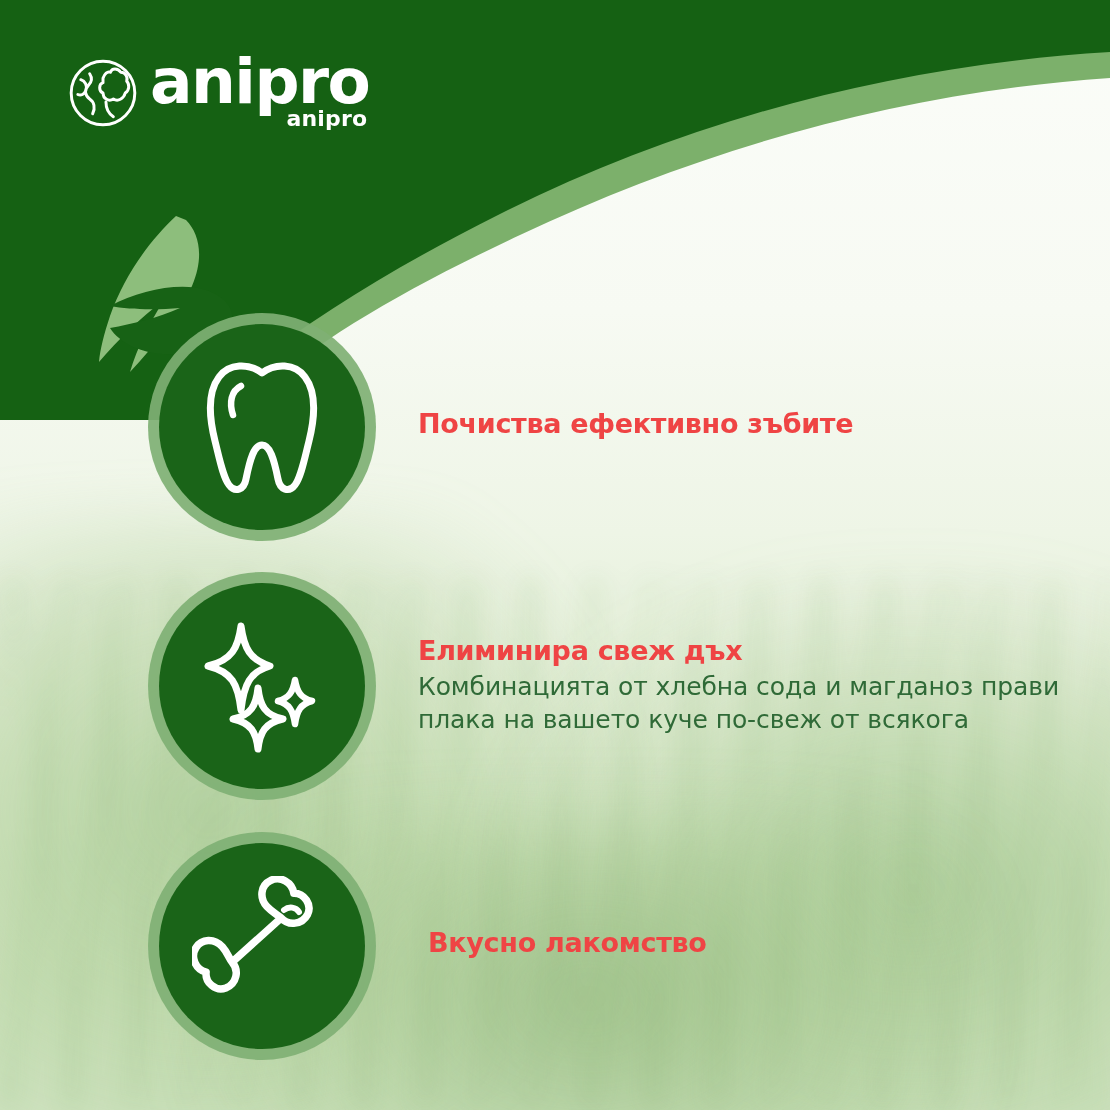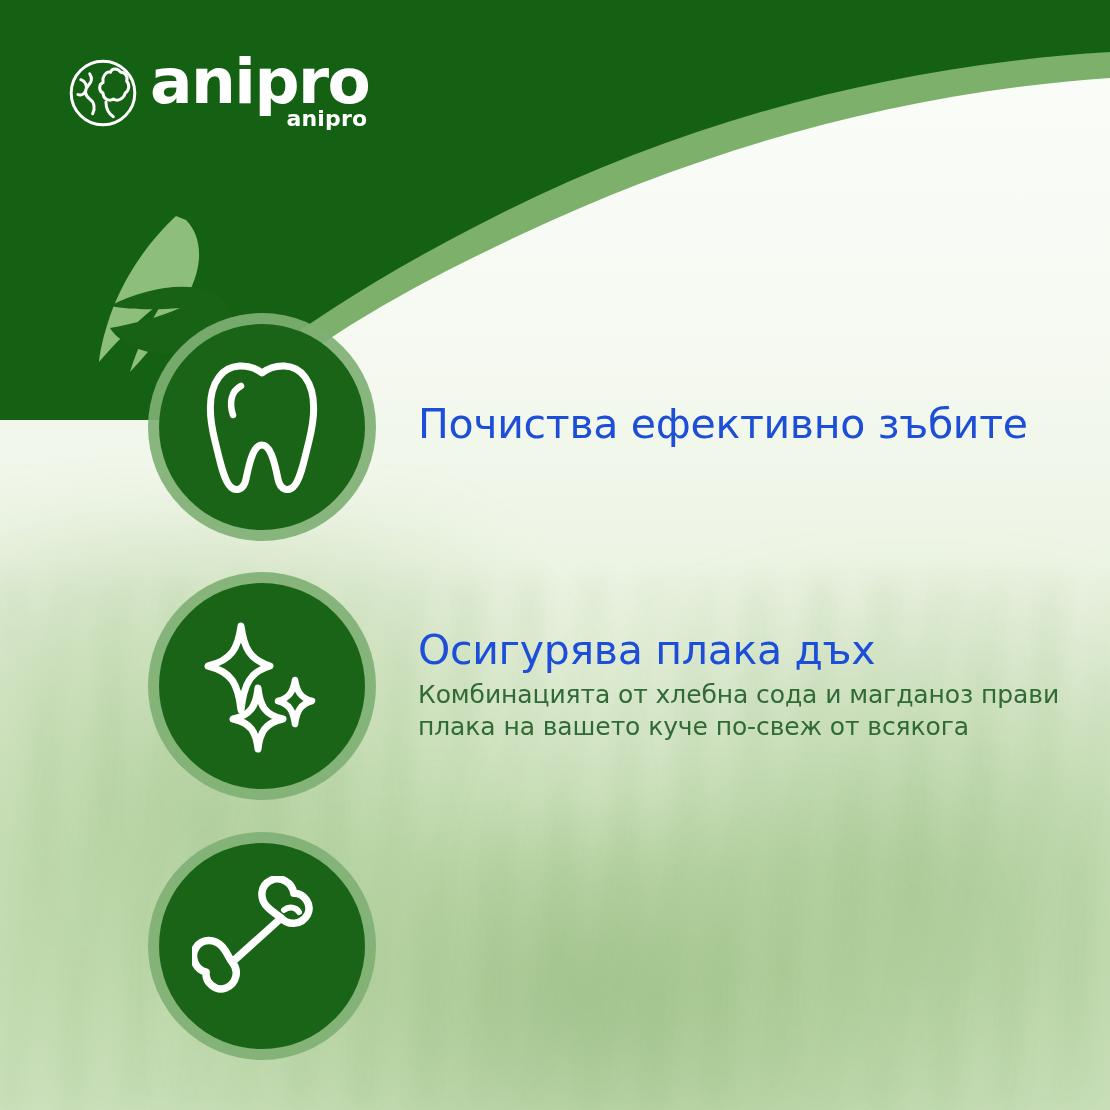--- a/index.html
+++ b/index.html
@@ -169,24 +169,24 @@
     display: flex;
     align-items: center;
     justify-content: center;
   }
   .badge-disc svg { display: block; }
 
   .ftext { max-width: 700px; }
   .ftext h2 {
     margin: 0 0 6px 0;
     font-family: "DejaVu Sans", sans-serif;
-    font-weight: 400;
-    font-size: 41px;
+    font-weight: 700;
+    font-size: 27px;
     line-height: 1.08;
-    color: #1d4ed8;
+    color: #ef4444;
     letter-spacing: -.3px;
   }
   .ftext p {
     margin: 0;
     font-family: "DejaVu Sans", sans-serif;
     font-weight: 400;
     font-size: 25px;
     line-height: 1.3;
     color: #2f6a37;
     letter-spacing: -.1px;
@@ -274,21 +274,21 @@
             <path d="M47,8 C50,30 56,42 76,48 C56,54 50,66 47,92
                      C44,66 38,54 14,48 C38,42 44,30 47,8 Z" fill="none" stroke="#ffffff" stroke-width="7" stroke-linejoin="round"></path>
             <path d="M101,62 C103,74 107,80 118,83 C107,86 103,92 101,106
                      C99,92 95,86 84,83 C95,80 99,74 101,62 Z" fill="none" stroke="#ffffff" stroke-width="6.5" stroke-linejoin="round"></path>
             <path d="M64,70 C66,88 71,97 89,101 C71,105 66,114 64,131
                      C62,114 57,105 39,101 C57,97 62,88 64,70 Z" fill="none" stroke="#ffffff" stroke-width="7" stroke-linejoin="round"></path>
           </svg>
         </div>
       </div>
       <div class="ftext">
-        <h2>Осигурява плака дъх</h2>
+        <h2>Елиминира свеж дъх</h2>
         <p>Комбинацията от хлебна сода и магданоз прави плака на вашето куче по-свеж от всякога</p>
       </div>
     </div>
 
     <div class="feature feature-3 f3">
       <div class="badge">
         <div class="badge-ring"></div>
         <div class="badge-disc">
           <svg width="140" height="140" viewBox="0 0 140 140" aria-hidden="true">
             <g transform="rotate(-42 70 70)">
@@ -298,17 +298,18 @@
                        C135,73 137,59 129,52 C135,43 131,30 120,27
                        C110,24 100,32 100,44
                        C100,52 103,58 103,62
                        L37,62 C37,58 40,52 40,44 Z" fill="none" stroke="#ffffff" stroke-width="7.5" stroke-linejoin="round" stroke-linecap="round"></path>
             </g>
             <path d="M92,34 C97,30 104,31 107,36" fill="none" stroke="#ffffff" stroke-width="6" stroke-linecap="round"></path>
           </svg>
         </div>
       </div>
       <div class="ftext">
+        <h2>Вкусно лакомство</h2>
       </div>
     </div>
 
   </div>
 </div>
 
 </body></html>

